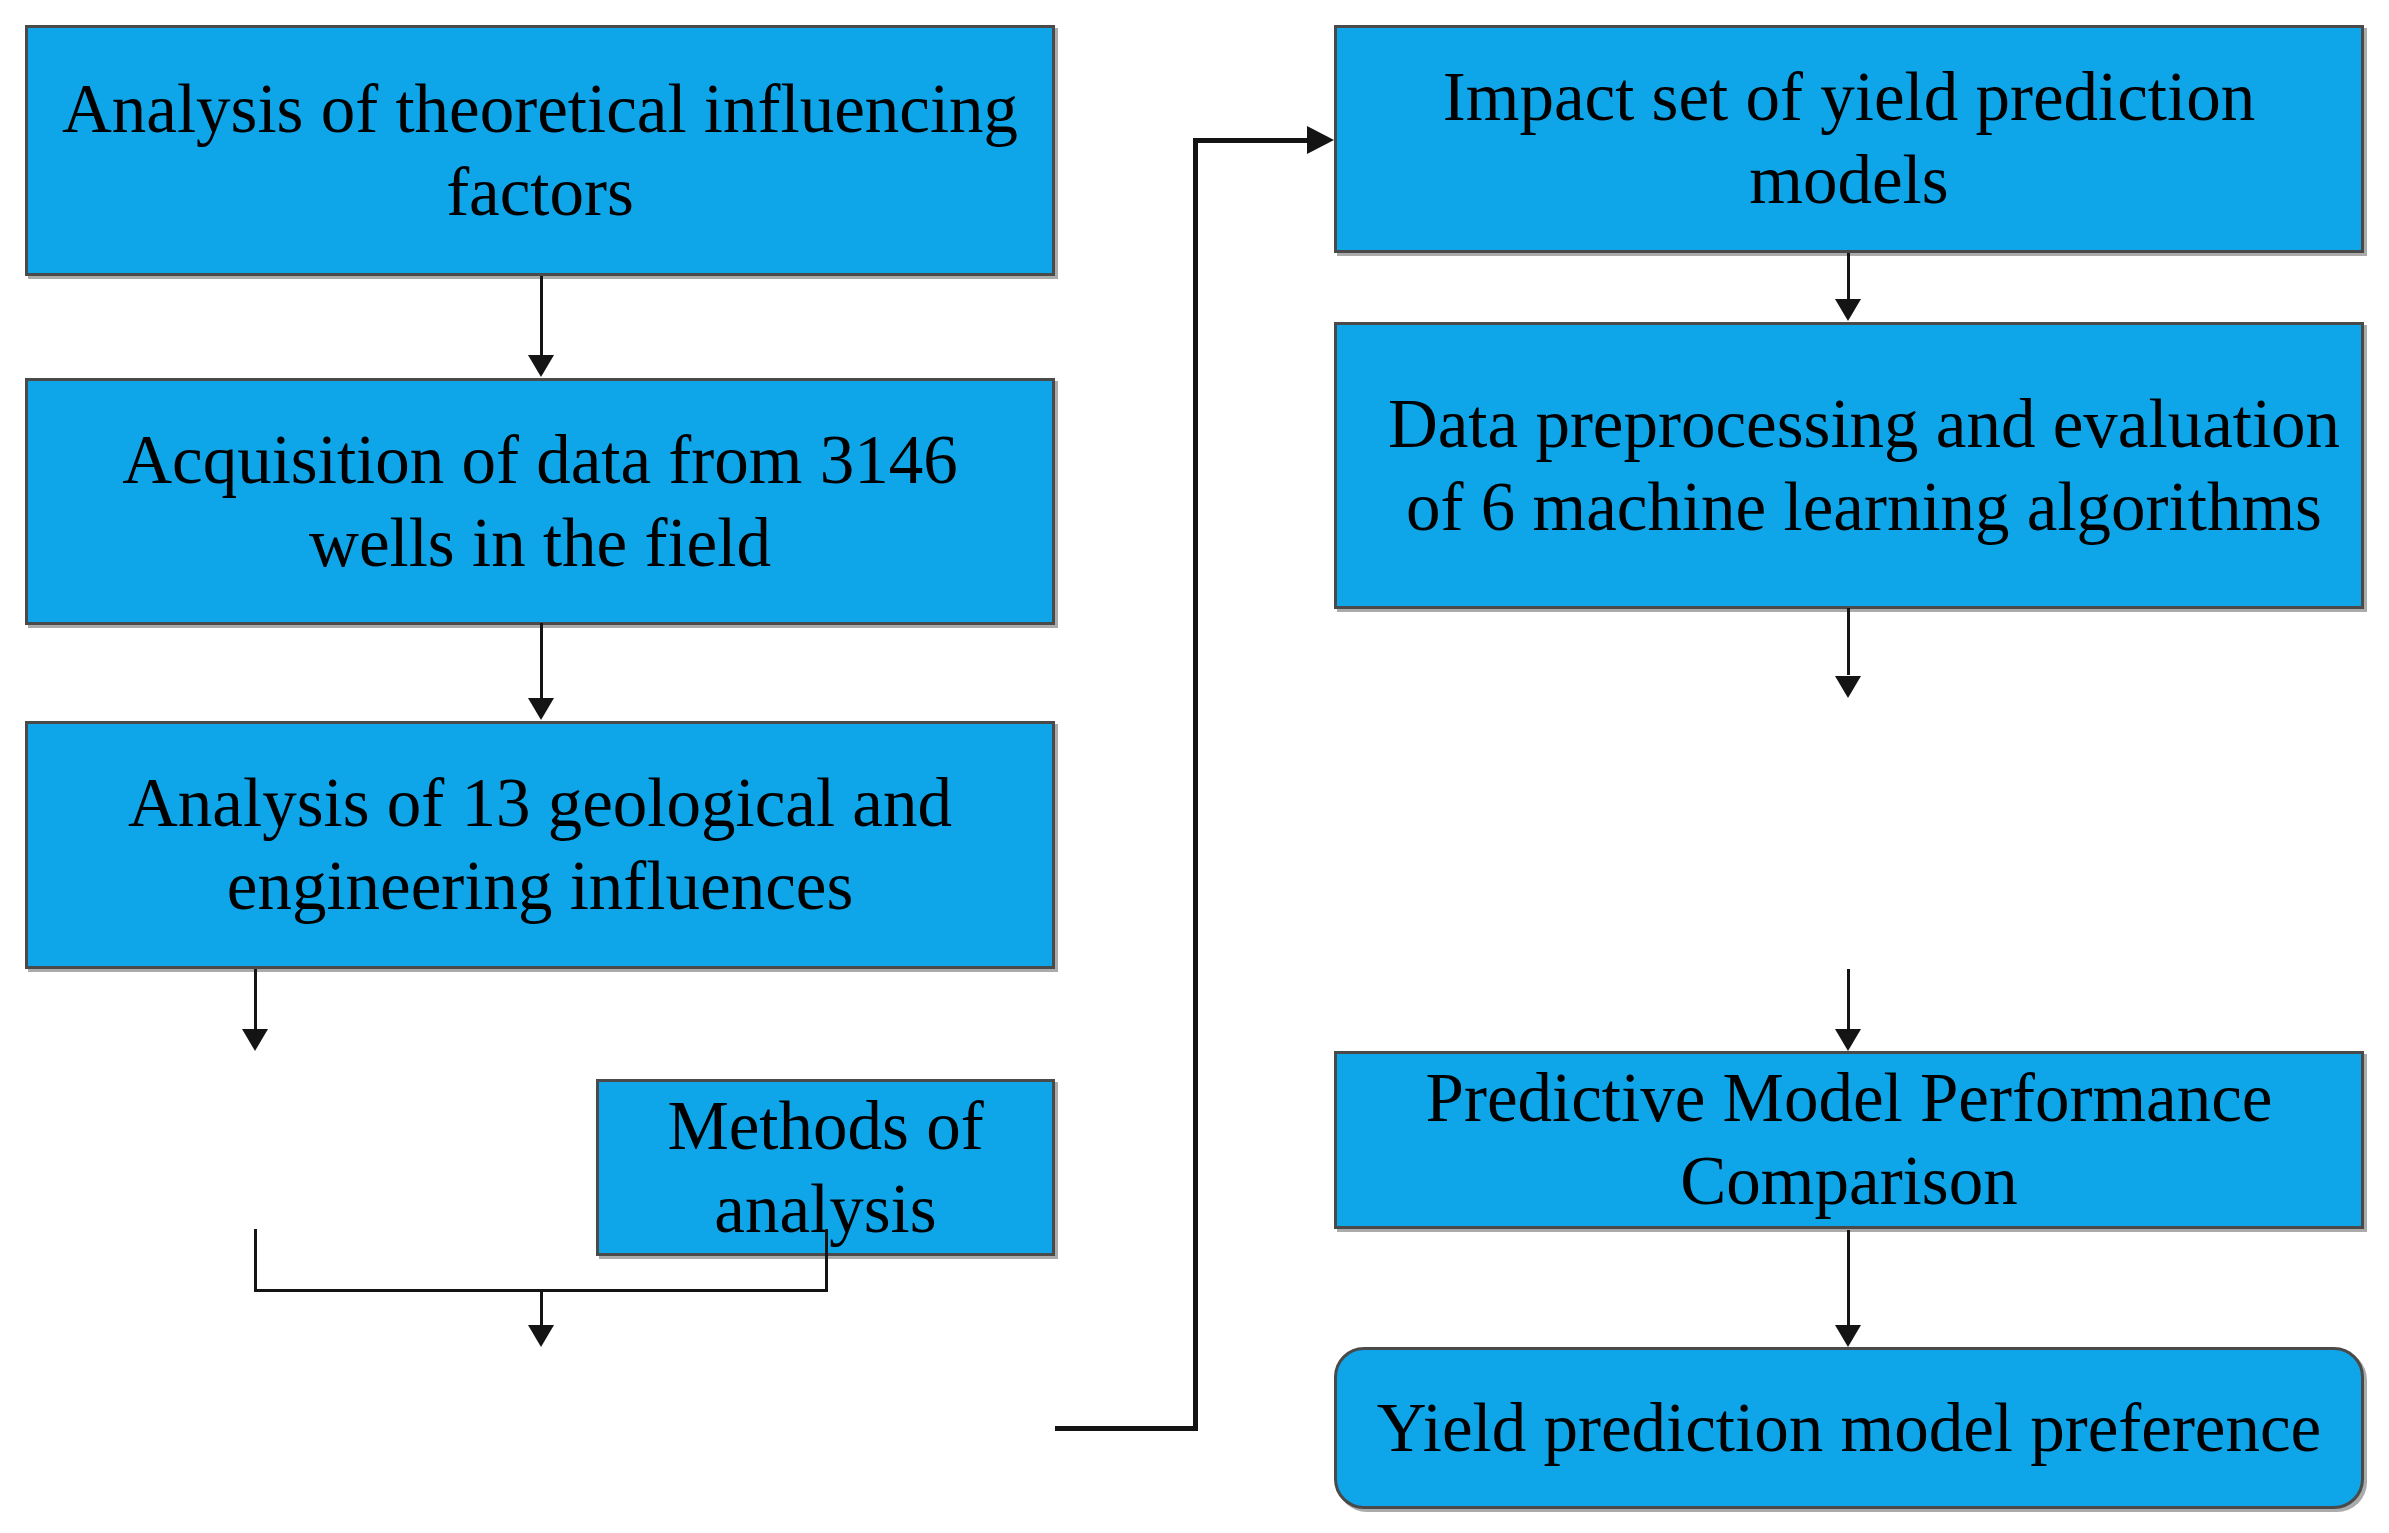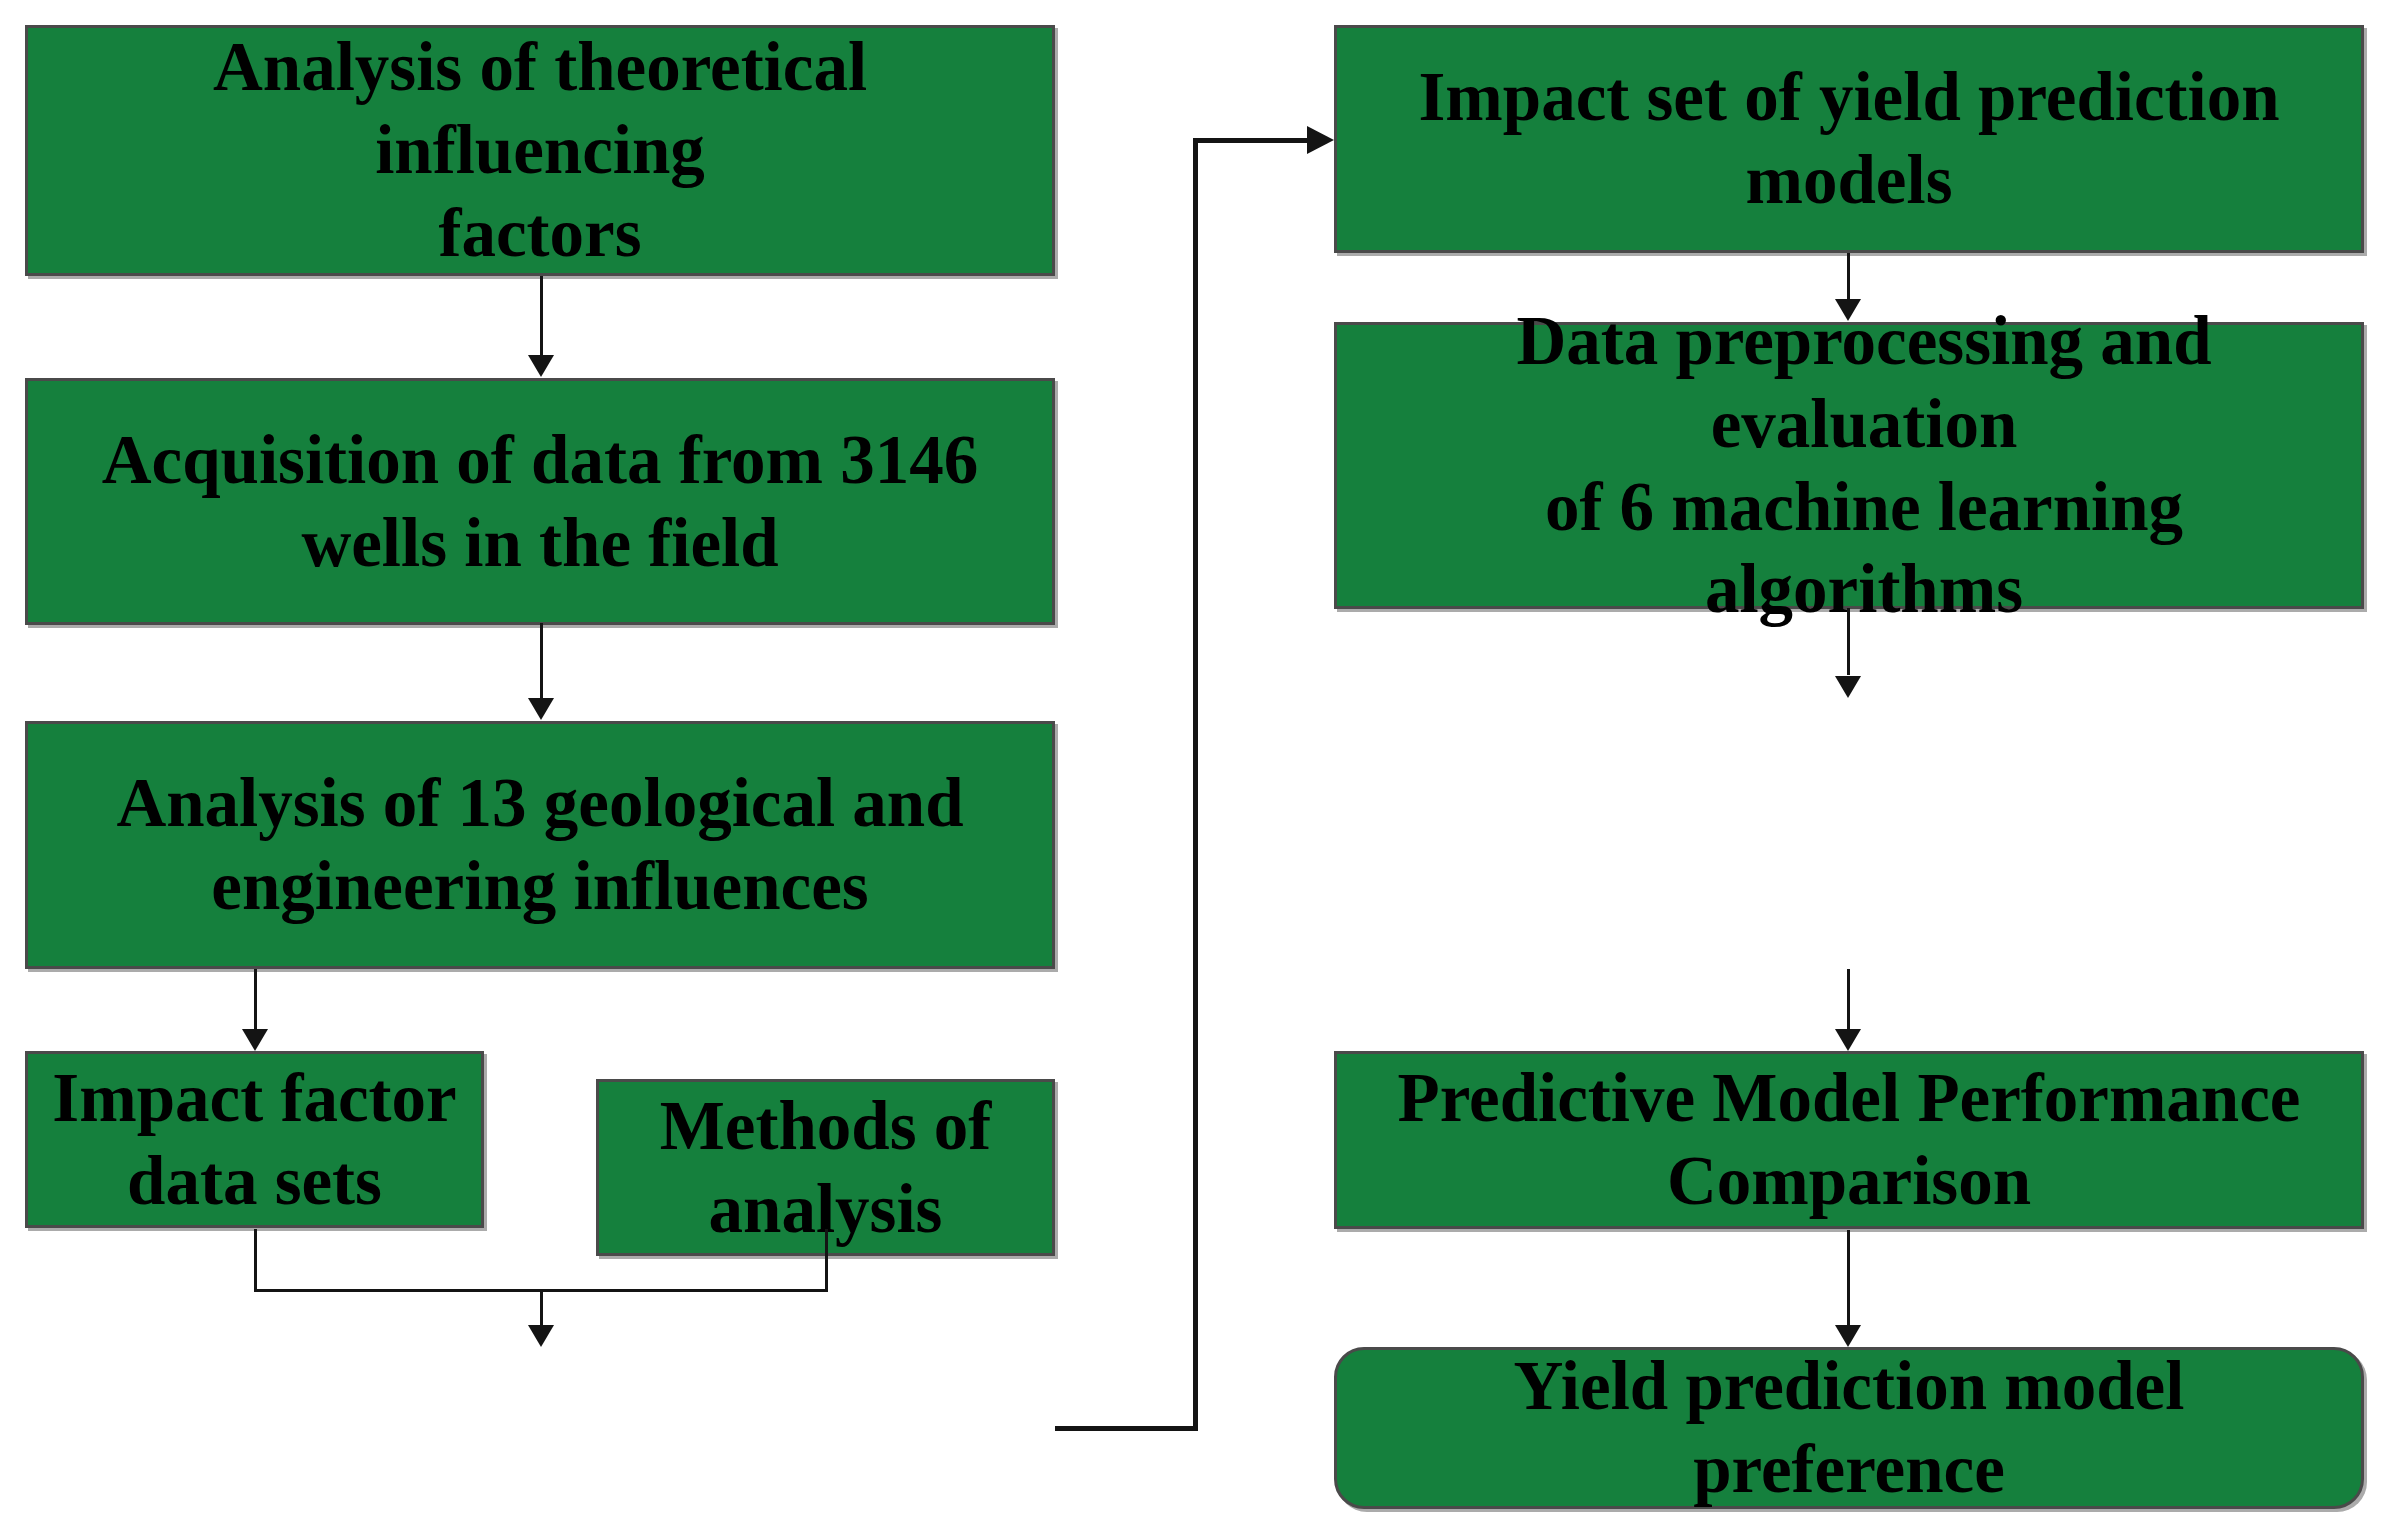--- a/index.html
+++ b/index.html
@@ -13,26 +13,25 @@
     height: 1533px;
     background: #ffffff;
     font-family: "Liberation Serif", "DejaVu Serif", serif;
     color: #000000;
     overflow: hidden;
   }
   .flow-box {
     position: absolute;
     box-sizing: border-box;
     border: 3px solid #4a4a4a;
-    background: #15803d;
+    background: #0ea5e9;
     box-shadow: 3px 3px 0 0 #ababab;
     display: flex;
     align-items: center;
     justify-content: center;
-    font-weight: bold;
   }
   .flow-box .label {
     font-size: 69px;
     line-height: 1.2;
     text-align: center;
     white-space: pre-line;
     padding: 0 15px;
   }
   
   .b-l1  { left: 25px;   top: 25px;   width: 1030px; height: 251px; }
@@ -75,24 +74,20 @@
     <div class="label">Analysis of theoretical influencing
 factors</div>
   </div>
   <div class="flow-box b-l2">
     <div class="label">Acquisition of data from 3146
 wells in the field</div>
   </div>
   <div class="flow-box b-l3">
     <div class="label">Analysis of 13 geological and
 engineering influences</div>
-  </div>
-  <div class="flow-box b-l4a">
-    <div class="label">Impact factor
-data sets</div>
   </div>
   <div class="flow-box b-l4b">
     <div class="label">Methods of
 analysis</div>
   </div>
 
   <div class="flow-box b-r1">
     <div class="label">Impact set of yield prediction
 models</div>
   </div>

